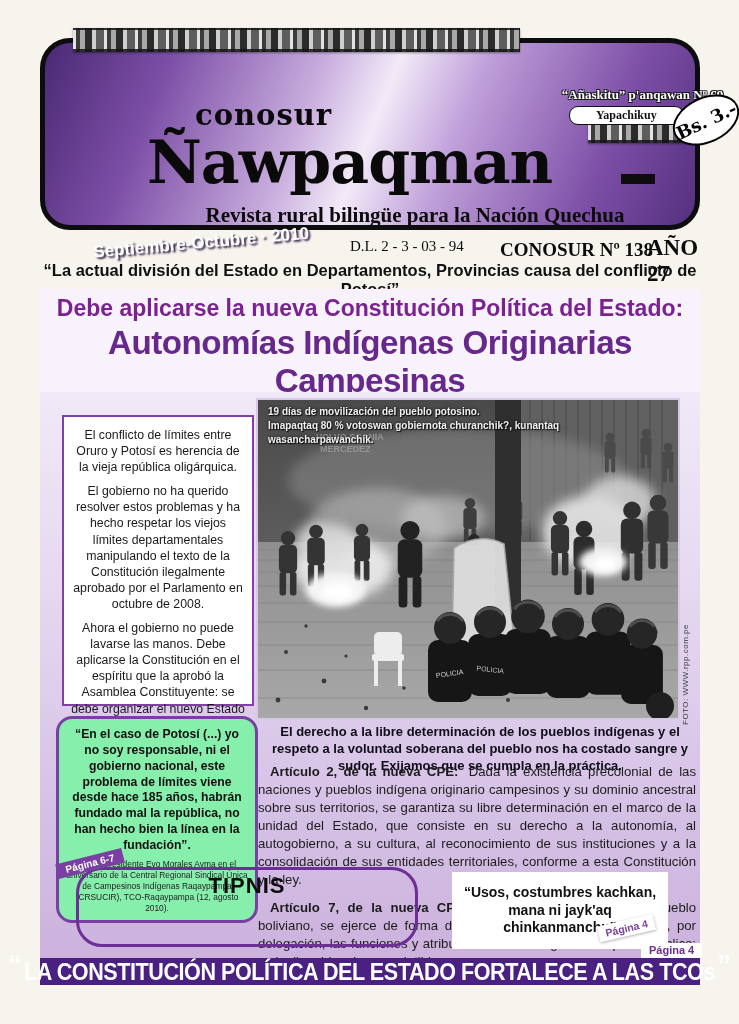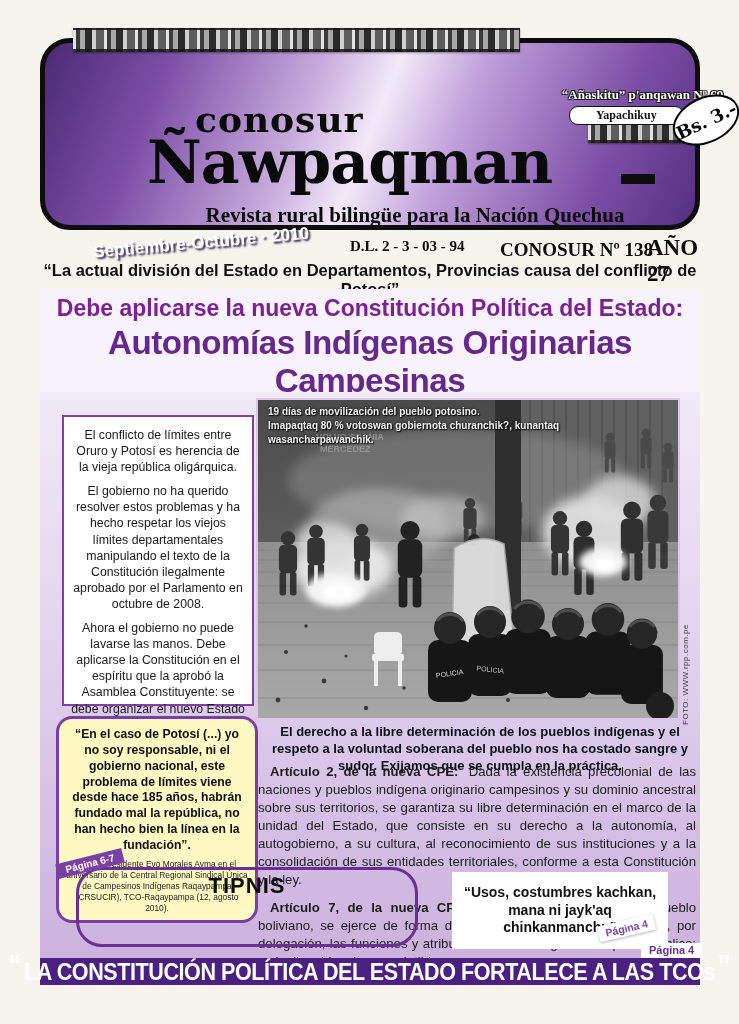--- a/index.html
+++ b/index.html
@@ -20,30 +20,30 @@
   .issue-note{position:absolute;left:495px;top:44px;width:205px;text-align:center;z-index:7;
     color:#fff;font-family:"Liberation Serif",serif;font-weight:bold;font-size:13px;
     text-shadow:-1px -1px 0 #1a1a1a,1px -1px 0 #1a1a1a,-1px 1px 0 #1a1a1a,1px 1px 0 #1a1a1a;}
   .yapachikuy{position:absolute;left:524px;top:63px;z-index:7;background:#fff;border:1.5px solid #111;
     border-radius:9px;padding:1px 26px;font-family:"Liberation Serif",serif;font-weight:bold;font-size:12px;color:#111;}
   .price{position:absolute;left:626px;top:54px;width:66px;height:42px;z-index:8;background:#fff;
     border:2.5px solid #000;border-radius:50%;transform:rotate(-25deg);
     display:flex;align-items:center;justify-content:center;
     font-family:"DejaVu Serif",serif;font-weight:bold;font-size:18px;color:#000;}
   .logo-top{position:absolute;left:150px;top:58px;font-family:"DejaVu Serif",serif;font-weight:bold;
-    font-size:36px;color:#0a0a0a;letter-spacing:1px;line-height:1;}
+    font-size:29px;color:#0a0a0a;letter-spacing:1px;line-height:1;}
   .logo-main{position:absolute;left:102px;top:88px;font-family:"DejaVu Serif",serif;font-weight:bold;
     font-size:60px;color:#0a0a0a;letter-spacing:-1px;line-height:1.05;}
   .logo-dash{position:absolute;left:576px;top:131px;width:34px;height:10px;background:#0d0d0d;}
   .tagline{position:absolute;left:40px;top:160px;width:660px;text-align:center;
     font-family:"Liberation Serif",serif;font-weight:bold;font-size:21px;color:#0c0c0c;}
   .mast-date{position:absolute;left:48px;top:190px;transform:rotate(-5deg);color:#fff;
     font-weight:bold;font-size:17px;text-shadow:2px 2px 2px rgba(35,18,58,.95);}
   .mast-dl{position:absolute;left:305px;top:195px;font-family:"Liberation Serif",serif;
-    font-weight:bold;font-size:15px;color:#0c0c0c;}
+    font-weight:normal;font-size:15px;color:#0c0c0c;}
   .mast-issue{position:absolute;left:455px;top:196px;font-family:"Liberation Serif",serif;
     font-weight:bold;font-size:19px;color:#0c0c0c;}
   .mast-year{position:absolute;left:602px;top:192px;font-family:"Liberation Serif",serif;
     font-weight:bold;font-size:23px;color:#0c0c0c;}
 
   
   .kicker-line{position:absolute;left:40px;top:261px;width:660px;text-align:center;
     font-weight:bold;font-size:16.5px;color:#111;}
   .headline-band{position:absolute;left:40px;top:289px;width:660px;height:103px;background:#f7f2fb;
     text-align:center;}
@@ -55,21 +55,21 @@
   .content-bg{position:absolute;left:40px;top:392px;width:660px;height:566px;
     background:linear-gradient(180deg,#f0e9f7 0%,#e6d8f0 35%,#d6c2e6 72%,#ccb2dd 100%);}
 
   .sidebar-box{position:absolute;left:62px;top:415px;width:192px;height:291px;box-sizing:border-box;
     background:#fff;border:2px solid #8040a8;padding:10px 7px;text-align:center;
     font-size:12.3px;line-height:1.31;color:#1a1a1a;}
   .sidebar-box p{margin:0 0 8px;}
   .sidebar-box p:last-child{margin-bottom:0;}
 
   .quote-box{position:absolute;left:56px;top:716px;width:202px;box-sizing:border-box;
-    background:#fef9c3;border:3px solid #7a3fa3;border-radius:16px;padding:8px 7px 7px;text-align:center;}
+    background:#86efac;border:3px solid #7a3fa3;border-radius:16px;padding:8px 7px 7px;text-align:center;}
   .quote-text{font-weight:bold;font-size:12.2px;line-height:1.3;color:#101010;margin:0;}
   .quote-attr{font-size:8.4px;line-height:1.3;color:#222;margin:5px 0 0;}
 
   
   .photo{position:absolute;left:258px;top:400px;width:420px;height:318px;background:#6a6a6a;
     outline:2px solid #d9c9e8;}
   .photo svg{display:block;width:100%;height:100%;}
   .photo-overlay{position:absolute;left:268px;top:405px;width:390px;color:#f2f2f2;z-index:3;
     font-size:10px;font-weight:bold;line-height:1.4;text-shadow:0 0 3px rgba(0,0,0,.9),1px 1px 1px rgba(0,0,0,.8);}
   .photo-credit{position:absolute;left:681px;top:575px;height:150px;z-index:3;

